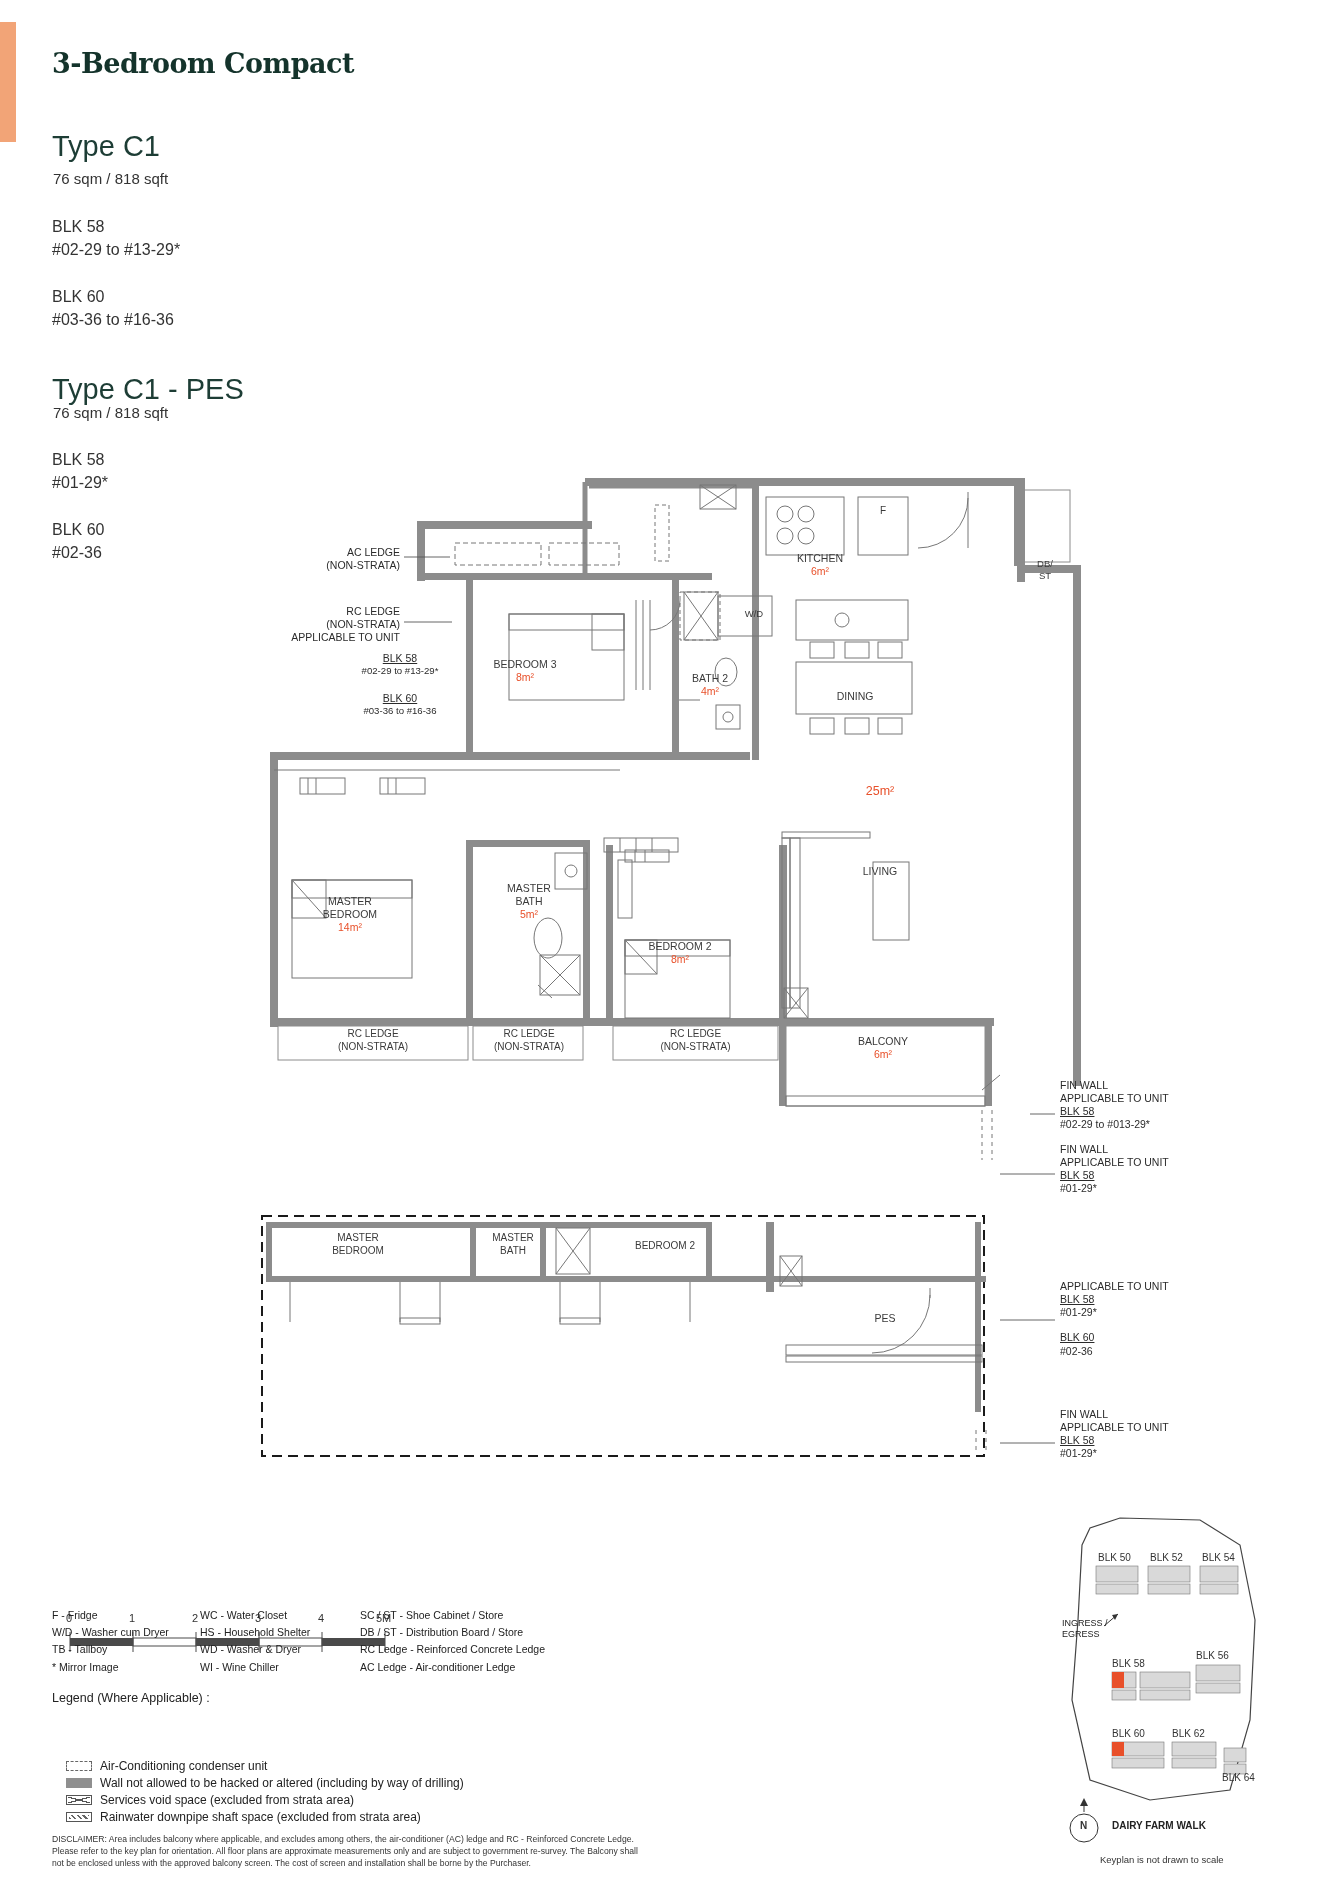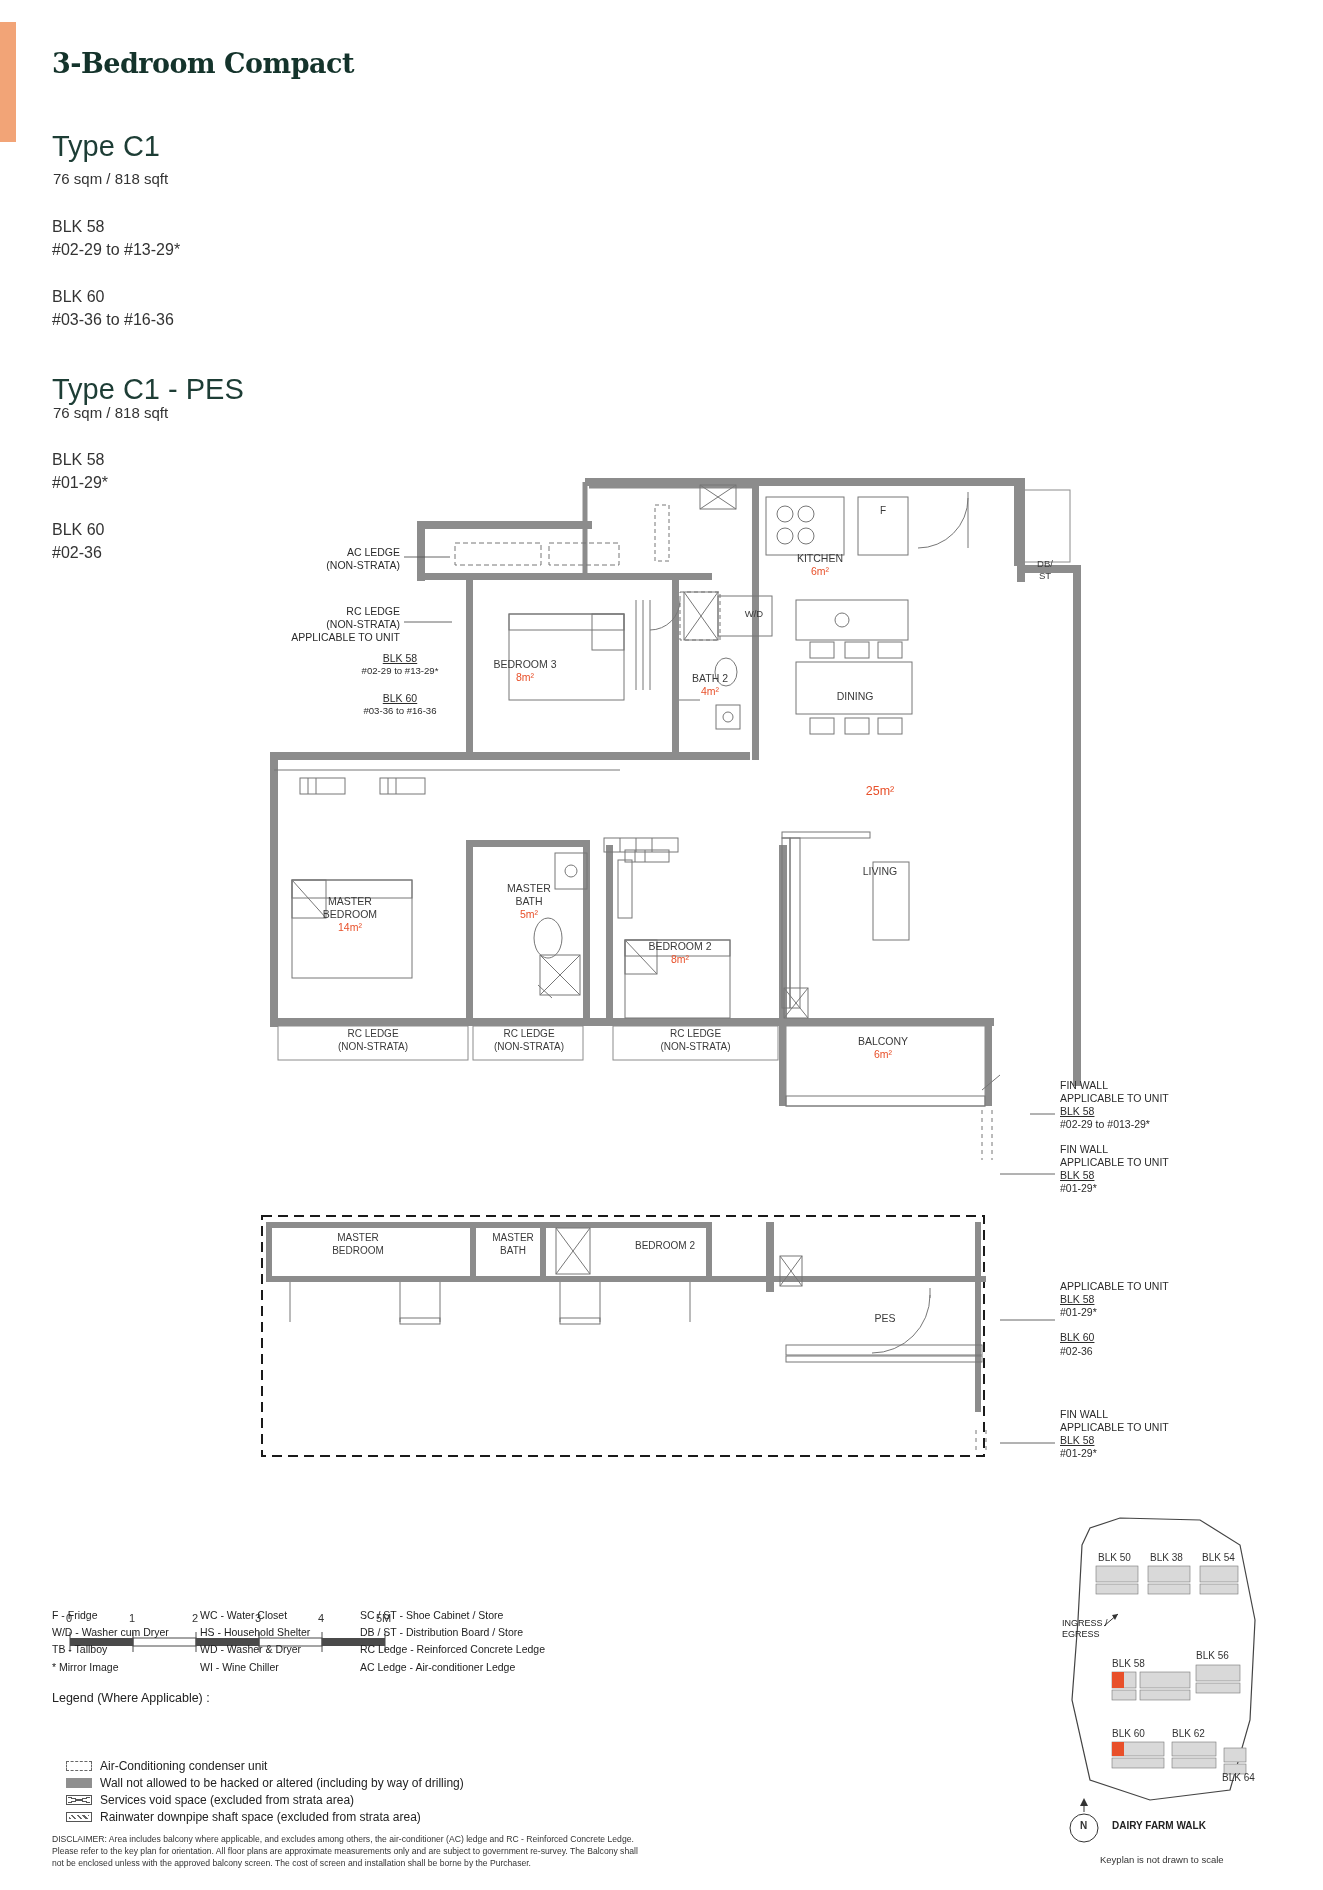--- a/index.html
+++ b/index.html
@@ -611,21 +611,21 @@
   </div>
   <div class="lr">
     <span class="sw sw-rw"></span>
     <span>Rainwater downpipe shaft space (excluded from strata area)</span>
   </div>
 </div>
 
 <div class="disclaimer">DISCLAIMER: Area includes balcony where applicable, and excludes among others, the air-conditioner (AC) ledge and RC - Reinforced Concrete Ledge. Please refer to the key plan for orientation. All floor plans are approximate measurements only and are subject to government re-survey. The Balcony shall not be enclosed unless with the approved balcony screen. The cost of screen and installation shall be borne by the Purchaser.</div>
 
 <div class="kp-label" style="left:1098px; top:1552px;">BLK 50</div>
-<div class="kp-label" style="left:1150px; top:1552px;">BLK 38</div>
+<div class="kp-label" style="left:1150px; top:1552px;">BLK 52</div>
 <div class="kp-label" style="left:1202px; top:1552px;">BLK 54</div>
 <div class="kp-label" style="left:1112px; top:1658px;">BLK 58</div>
 <div class="kp-label" style="left:1196px; top:1650px;">BLK 56</div>
 <div class="kp-label" style="left:1112px; top:1728px;">BLK 60</div>
 <div class="kp-label" style="left:1172px; top:1728px;">BLK 62</div>
 <div class="kp-label" style="left:1222px; top:1772px;">BLK 64</div>
 
 <div class="kp-ing" style="left:1062px; top:1618px;">
   <div>INGRESS /</div>
   <div>EGRESS</div>

